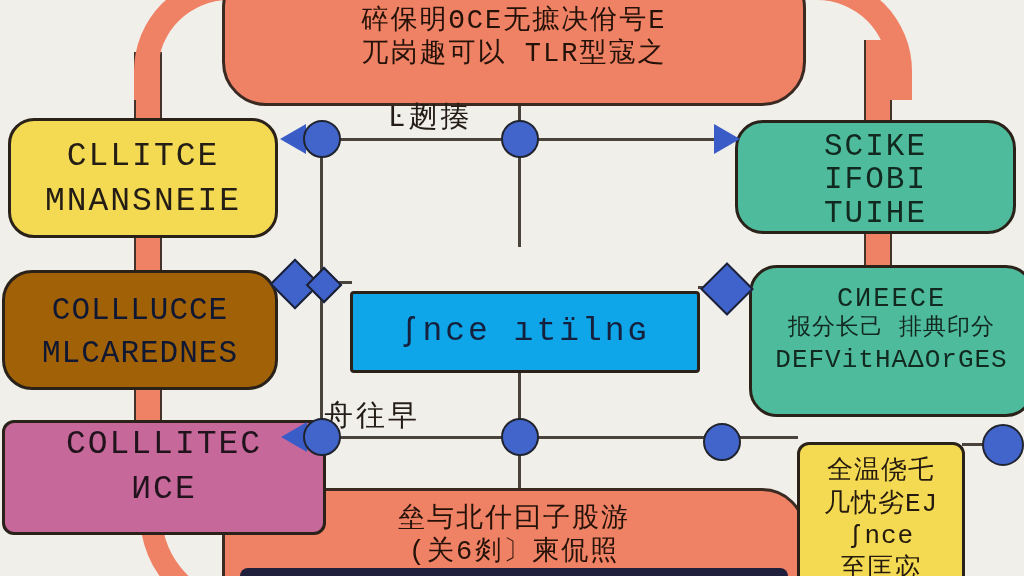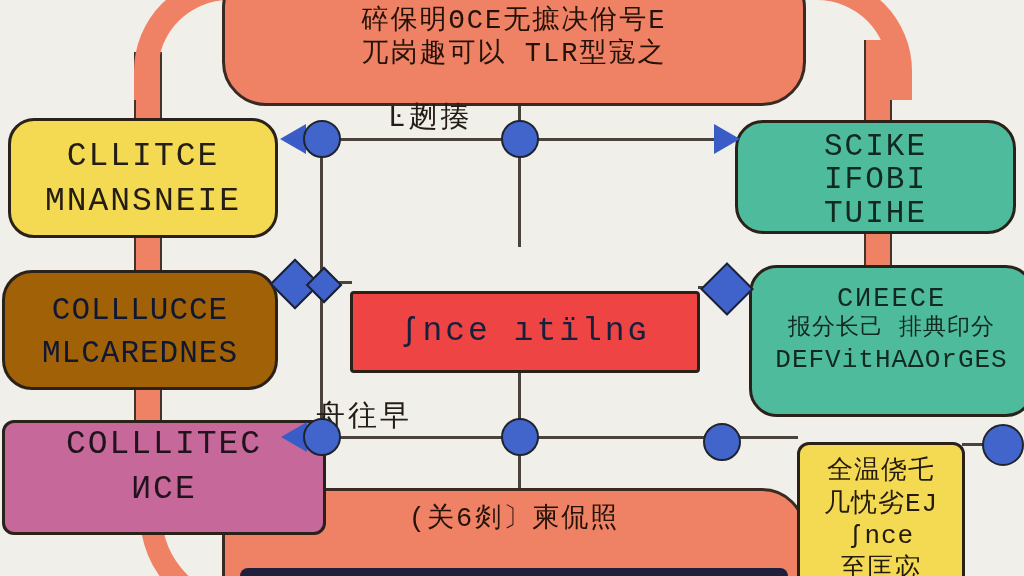--- a/index.html
+++ b/index.html
@@ -23,21 +23,21 @@
   .banner{
     position:absolute;background:#ef8164;border:3px solid #3a2a22;border-radius:44px;
     text-align:center;color:#241208;
   }
   .banner .bl1,.banner .bl2{font-size:27px;line-height:1.22;letter-spacing:2px;white-space:nowrap;}
   .box{position:absolute;border:3.5px solid #2a2118;text-align:center;margin-top:48px;}
   .bx-line{display:block;white-space:nowrap;}
   .yellow{background:#f4da52;}
   .blue-dk{background:#a16207;color:#101732;}
   .pink{background:#c7689a;color:#21131c;}
-  .blue-lt{background:#ef4444;color:#14203c;}
+  .blue-lt{background:#0ea5e9;color:#14203c;}
   .teal{background:#4fbb9d;color:#12291f;}
   
   .dot{position:absolute;border-radius:50%;background:#4165cb;border:2.5px solid #20242e;box-sizing:border-box;}
   .diamond{position:absolute;background:#3f63cb;border:2px solid #1c2030;transform:rotate(45deg);}
   .tri{position:absolute;width:0;height:0;}
   .tri.left{border-top:15px solid transparent;border-bottom:15px solid transparent;border-right:26px solid #3a5cc7;}
   .tri.right{border-top:15px solid transparent;border-bottom:15px solid transparent;border-left:26px solid #3a5cc7;}
   .tri.down{border-left:28px solid transparent;border-right:28px solid transparent;border-top:24px solid #2b35a3;}
   .edge-label{position:absolute;font-size:29px;letter-spacing:3px;color:#241d15;white-space:nowrap;}
   .bottom-bar{position:absolute;background:#20203d;border-radius:8px 8px 0 0;}
@@ -64,20 +64,21 @@
   <div class="line" style="left:518px;top:58px;width:3px;height:189px;"></div>
   <div class="line" style="left:518px;top:324px;width:3px;height:166px;"></div>
   <div class="line" style="left:320px;top:156px;width:3px;height:264px;"></div>
 
   <div class="banner" style="left:222px;top:-36px;width:578px;height:98px;padding-top:38px;box-sizing:content-box;">
     <div class="bl1">碎保明ΘCE无摭决佾号E</div>
     <div class="bl2">兀岗趣可以 TLR型寇之</div>
   </div>
 
   <div class="banner" style="left:222px;top:488px;width:578px;height:112px;padding-top:12px;box-sizing:content-box;">
+    <div class="bl1">垒与北什囙子股游</div>
     <div class="bl2">(关6剡〕柬侃照</div>
   </div>
   <div class="bottom-bar" style="left:240px;top:568px;width:548px;height:8px;"></div>
 
   <div class="box yellow" style="left:8px;top:70px;width:270px;height:120px;border-radius:26px;font-size:33px;letter-spacing:2px;line-height:1.35;padding-top:14px;box-sizing:border-box;">
     <span class="bx-line">CLLITCE</span>
     <span class="bx-line">MNANSNEIE</span>
   </div>
 
   <div class="box blue-dk" style="left:2px;top:222px;width:276px;height:120px;border-radius:30px;font-size:31px;letter-spacing:1px;line-height:1.4;padding-top:16px;box-sizing:border-box;">
@@ -107,21 +108,21 @@
   </div>
 
   <div class="box yellow" style="left:797px;top:394px;width:168px;height:150px;border-radius:12px;font-size:26px;line-height:1.25;letter-spacing:1px;padding-top:10px;box-sizing:border-box;color:#241a0e;">
     <span class="bx-line">全温侥乇</span>
     <span class="bx-line">几忱劣EJ</span>
     <span class="bx-line">ʃnce</span>
     <span class="bx-line">至匡宓</span>
   </div>
 
   <div class="edge-label" style="left:348px;top:97px;margin-left:40px;">Ŀ趔揍</div>
-  <div class="edge-label" style="left:316px;top:396px;">舟往早</div>
+  <div class="edge-label" style="left:324px;top:396px;">舟往早</div>
 
   <div class="tri left" style="left:280px;top:124px;"></div>
   <div class="tri right" style="left:714px;top:124px;"></div>
   <div class="tri left" style="left:281px;top:422px;"></div>
 
   <div class="dot" style="left:303px;top:120px;width:38px;height:38px;"></div>
   <div class="dot" style="left:501px;top:120px;width:38px;height:38px;"></div>
   <div class="dot" style="left:303px;top:418px;width:38px;height:38px;"></div>
   <div class="dot" style="left:501px;top:418px;width:38px;height:38px;"></div>
   <div class="dot" style="left:703px;top:423px;width:38px;height:38px;"></div>

